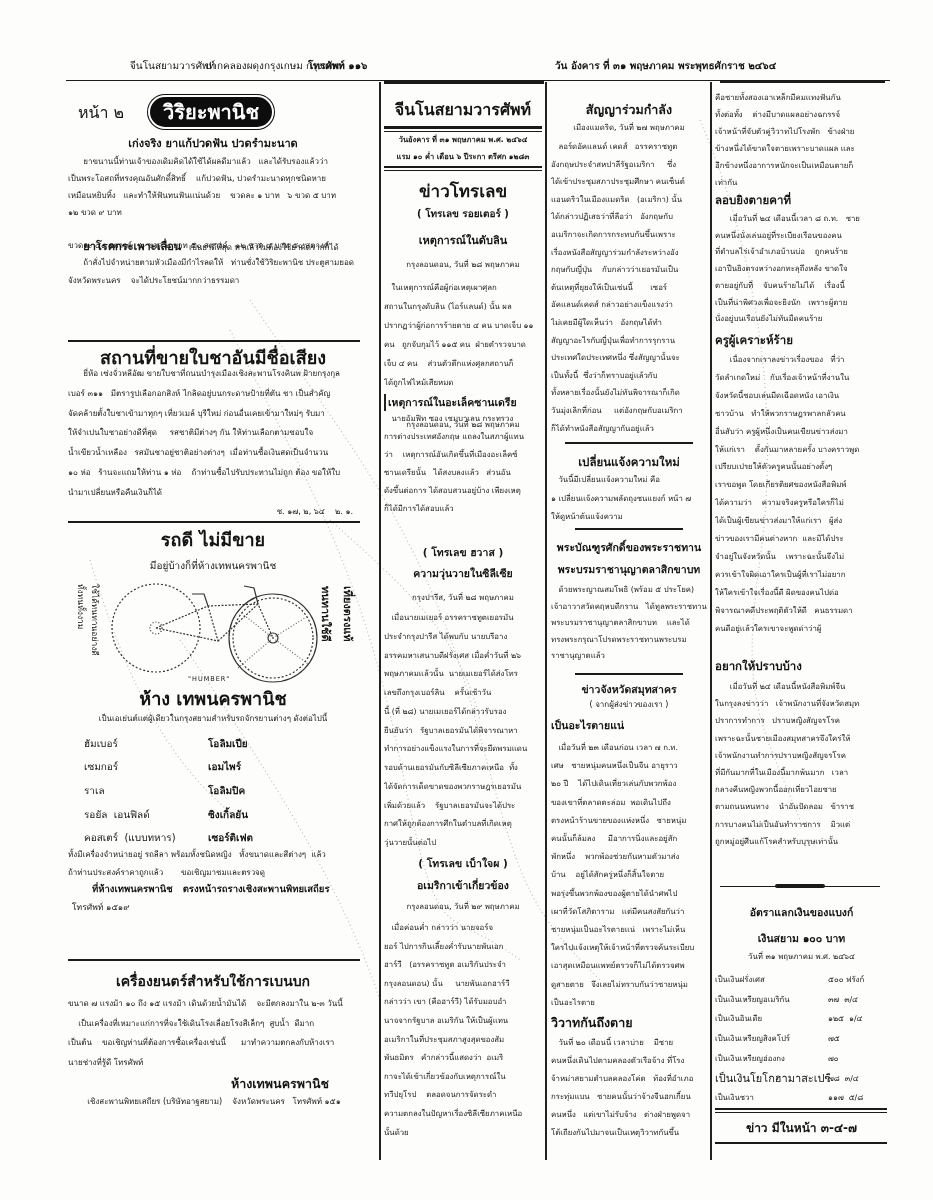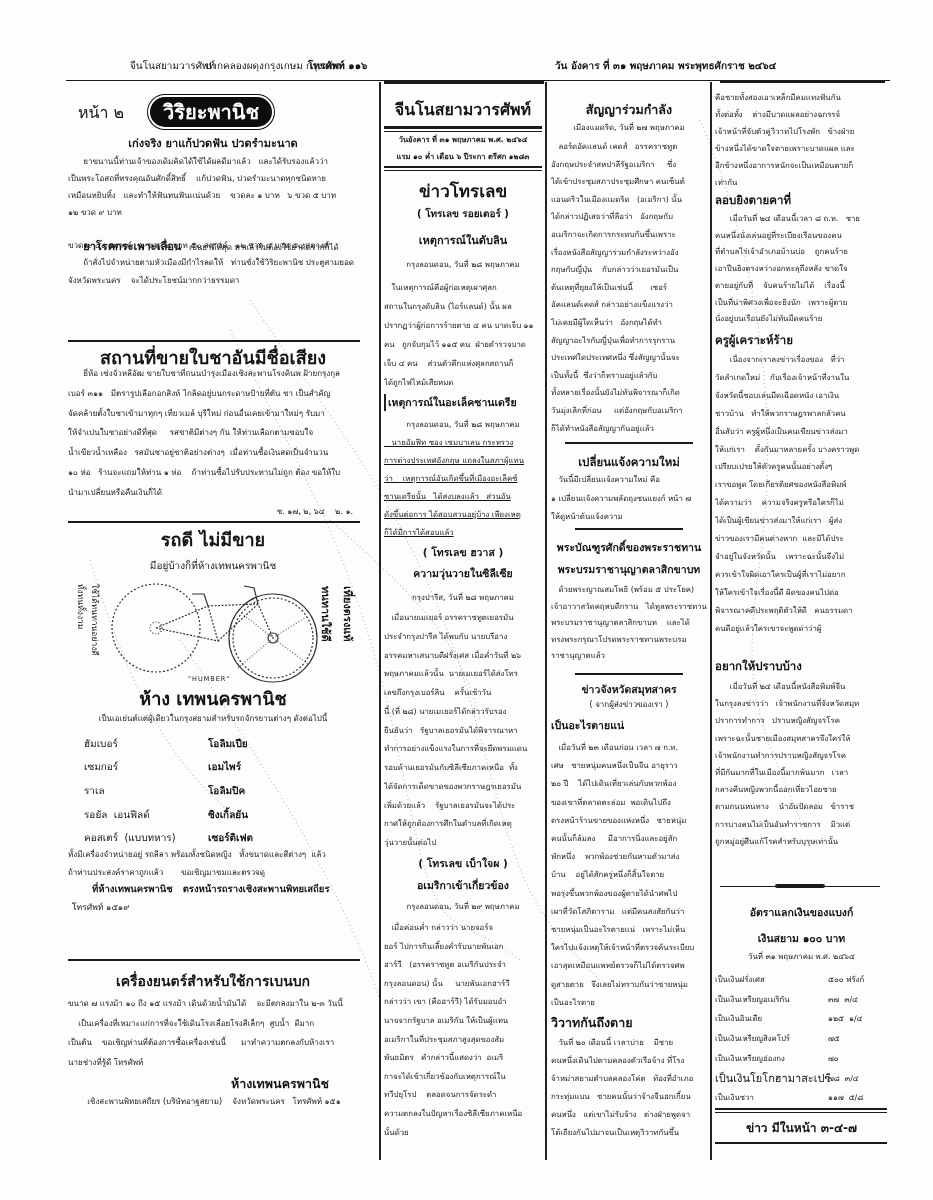--- a/index.html
+++ b/index.html
@@ -144,21 +144,21 @@
     <div class="b c" style="left:384px;top:258px;width:158px;font-size:7.8px;line-height:14px;">กรุงลอนดอน, วันที่ ๒๘ พฤษภาคม</div>
     <div class="b" style="left:384px;top:278px;width:158px;font-size:7.8px;line-height:19px;">   ในเหตุการณ์คือผู้ก่อเหตุเผาศุลก
 สถานในกรุงดับลิน (ไอร์แลนด์) นั้น ผล
 ปรากฏว่าผู้ก่อการร้ายตาย ๔ คน บาดเจ็บ ๑๑
 คน   ถูกจับกุมไว้ ๑๑๕ คน  ฝ่ายตำรวจบาด
 เจ็บ ๔ คน    ส่วนตัวตึกแห่งศุลกสถานก็
 ได้ถูกไฟไหม้เสียหมด</div>
 
     <div class="b h" style="left:384px;top:394px;width:158px;font-size:10.5px;line-height:17px;border-left:2px solid #222;padding-left:2px;">เหตุการณ์ในอะเล็คซานเดรีย</div>
     <div class="b c" style="left:384px;top:418px;width:158px;font-size:7.8px;line-height:14px;">กรุงลอนดอน, วันที่ ๒๘ พฤษภาคม</div>
-    <div class="b" style="left:384px;top:434px;width:158px;font-size:7.8px;line-height:18px;text-decoration:underline;">   นายอัมฟิท ซอง เชมบาเลน กระทรวง
+    <div class="b" style="left:384px;top:410px;width:158px;font-size:7.8px;line-height:18px;">   นายอัมฟิท ซอง เชมบาเลน กระทรวง
 การต่างประเทศอังกฤษ แถลงในสภาผู้แทน
 ว่า    เหตุการณ์อันเกิดขึ้นที่เมืองอะเล็คซ์
 ซานเดรียนั้น   ได้สงบลงแล้ว   ส่วนอัน
 ดังขึ้นต่อการ ได้สอบสวนอยู่บ้าง เพียงเหตุ
 ก็ได้มีการได้สอบแล้ว</div>
 
     <div class="b c h" style="left:384px;top:544px;width:158px;font-size:10.5px;line-height:16px;">( โทรเลข ฮวาส )</div>
     <div class="b c h" style="left:384px;top:565px;width:158px;font-size:10.5px;line-height:17px;">ความวุ่นวายในซิลีเซีย</div>
     <div class="b c" style="left:384px;top:591px;width:158px;font-size:7.8px;line-height:14px;">กรุงปารีส, วันที่ ๒๘ พฤษภาคม</div>
     <div class="b" style="left:384px;top:609px;width:158px;font-size:7.8px;line-height:18.75px;">   เมื่อนายเมเยอร์ อรรคราชทูตเยอรมัน

